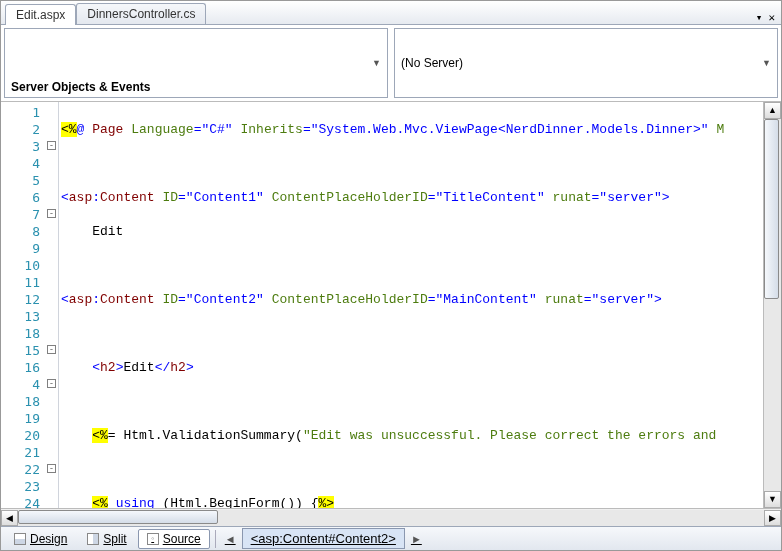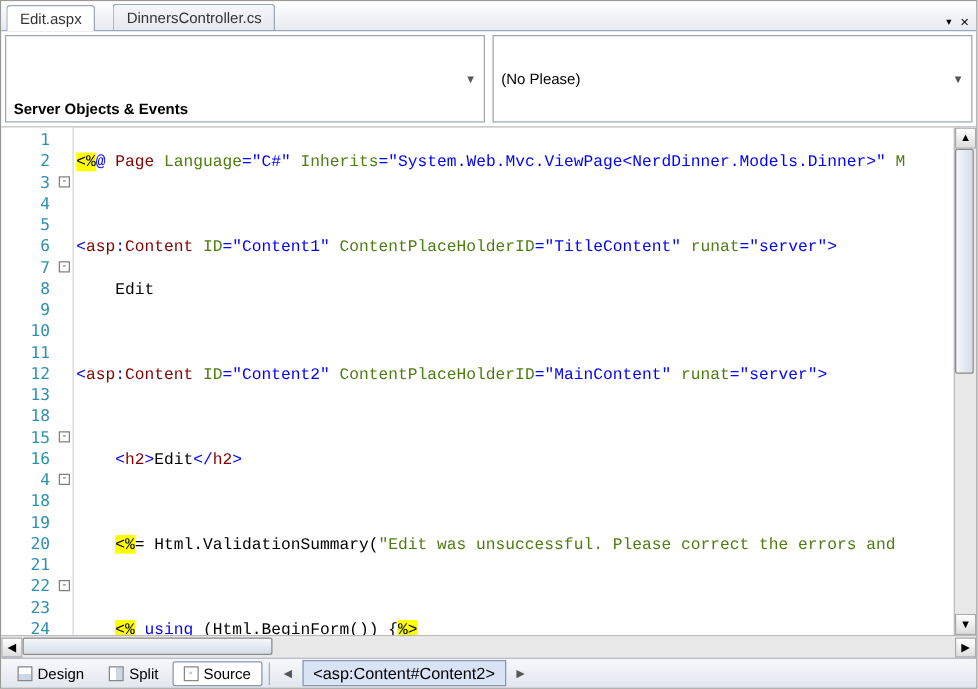--- a/index.html
+++ b/index.html
@@ -1,18 +1,18 @@
 <!DOCTYPE html>
 <html><head>
 <meta charset="utf-8">
 <style>
 * { margin: 0; padding: 0; box-sizing: border-box; }
 body { font-family: "Segoe UI", Tahoma, sans-serif; font-size: 12px; background: #fff; width: 782px; height: 551px; overflow: hidden; border: 1px solid #999; display: flex; flex-direction: column; }
 .tabbar { display: flex; align-items: flex-end; background: linear-gradient(#fff,#e6eaf0); border-bottom: 1px solid #9da7b8; padding: 2px 4px 0 4px; height: 24px; position: relative; }
-.tab { padding: 3px 10px; border: 1px solid #9da7b8; border-bottom: none; background: linear-gradient(#f5f7fa,#e4e8ef); border-radius: 3px 3px 0 0; margin-right: 14px; cursor: pointer; font-size: 12px; color: #333; }
+.tab { padding: 3px 10px; border: 1px solid #9da7b8; border-bottom: none; background: linear-gradient(#f5f7fa,#e4e8ef); border-radius: 3px 3px 0 0; margin-right: 0; cursor: pointer; font-size: 12px; color: #333; }
 .tab.active { background: #fff; font-weight: normal; position: relative; top: 1px; }
 .tabbar-right { margin-left: auto; display: flex; gap: 6px; padding-right: 2px; align-items: center; }
 .tabbar-right span { cursor: pointer; font-family: Consolas, monospace; font-size: 11px; }
 .dropdown-row { display: flex; border-bottom: 1px solid #bbb; background: #fff; }
 .dropdown { flex: 1; border: 1px solid #9da7b8; margin: 3px; padding: 3px 6px; font-size: 12px; display: flex; justify-content: space-between; align-items: center; cursor: pointer; background: #fff; }
 .dropdown.obj span:first-child { font-weight: bold; margin-top: 48px; }
 .chev { font-size: 9px; color: #555; }
 .editor-wrap { flex: 1; display: flex; overflow: hidden; position: relative; }
 .gutter { width: 58px; background: #fff; border-right: 1px solid #d0d4dc; text-align: right; color: #2b91af; font-family: Consolas, monospace; font-size: 13px; padding-top: 2px; user-select: none; }
 .gutter div { padding-right: 18px; height: 17px; line-height: 17px; position: relative; }
@@ -20,21 +20,21 @@
 .code { flex: 1; font-family: Consolas, "Courier New", monospace; font-size: 13px; line-height: 17px; padding-top: 2px; padding-left: 2px; white-space: pre; overflow: hidden; }
 .code .ln { height: 17px; }
 .hscroll { height: 18px; border-top: 1px solid #bbb; background: #f0f0f0; display: flex; align-items: center; }
 .hscroll .arrow { width: 17px; height: 16px; border: 1px solid #aaa; background: linear-gradient(#fff,#ddd); text-align: center; line-height: 14px; font-size: 9px; cursor: pointer; }
 .hscroll .track { flex: 1; height: 16px; background: #e8e8e8; position: relative; }
 .hscroll .thumb { position: absolute; left: 0; top: 0; width: 200px; height: 14px; border: 1px solid #8a8a8a; background: linear-gradient(#f5f8fc,#d5dde8); border-radius: 2px; cursor: pointer; }
 .vscroll { width: 18px; background: #f0f0f0; border-left: 1px solid #bbb; display: flex; flex-direction: column; }
 .vscroll .arrow { height: 17px; border: 1px solid #aaa; background: linear-gradient(#fff,#ddd); text-align: center; line-height: 14px; font-size: 9px; cursor: pointer; }
 .vscroll .track { flex: 1; background: #e8e8e8; position: relative; }
 .vscroll .thumb { position: absolute; left: 0; top: 0; height: 180px; width: 15px; border: 1px solid #8a8a8a; background: linear-gradient(to right,#f5f8fc,#d5dde8); border-radius: 2px; cursor: pointer; }
-.statusbar { display: flex; align-items: center; border-top: 1px solid #9da7b8; background: linear-gradient(#f6f8fb,#e2e7ef); height: 24px; padding: 0 4px; gap: 2px; }
+.statusbar { display: flex; align-items: center; border-top: 1px solid #9da7b8; background: linear-gradient(#f6f8fb,#e2e7ef); height: 24px; padding: 0 4px; gap: 2px; text-decoration: underline; }
 .view-btn { display: flex; align-items: center; gap: 4px; padding: 2px 8px; border: 1px solid transparent; cursor: pointer; font-size: 12px; border-radius: 2px; }
 .view-btn.active { border: 1px solid #8a97af; background: #fff; }
 .vicon { width: 12px; height: 12px; border: 1px solid #888; background: #fff; display: inline-block; }
 .vicon.design { background: linear-gradient(#fff 50%,#cdd6e4 50%); }
 .vicon.split { background: linear-gradient(to right,#fff 50%,#cdd6e4 50%); }
 .vicon.source { background: #fff; font-size: 8px; line-height: 10px; text-align: center; color: #666; }
 .sep { width: 1px; height: 18px; background: #aab; margin: 0 3px; }
 .navarrow { padding: 0 4px; cursor: pointer; color: #555; font-size: 11px; }
 .breadcrumb { border: 1px solid #8a97af; background: #fff; padding: 2px 8px; font-size: 13px; cursor: pointer; }
 .breadcrumb.sel { background: #d8e4f5; }
@@ -56,21 +56,21 @@
     <span>✕</span>
   </div>
 </div>
 
 <div class="dropdown-row">
   <div class="dropdown obj">
     <span>Server Objects &amp; Events</span>
     <span class="chev">▼</span>
   </div>
   <div class="dropdown">
-    <span>(No Please)</span>
+    <span>(No Server)</span>
     <span class="chev">▼</span>
   </div>
 </div>
 
 <div class="editor-wrap">
   <div class="gutter">
     <div>1</div>
     <div>2</div>
     <div><span>3</span><span class="fold">-</span></div>
     <div>4</div>

